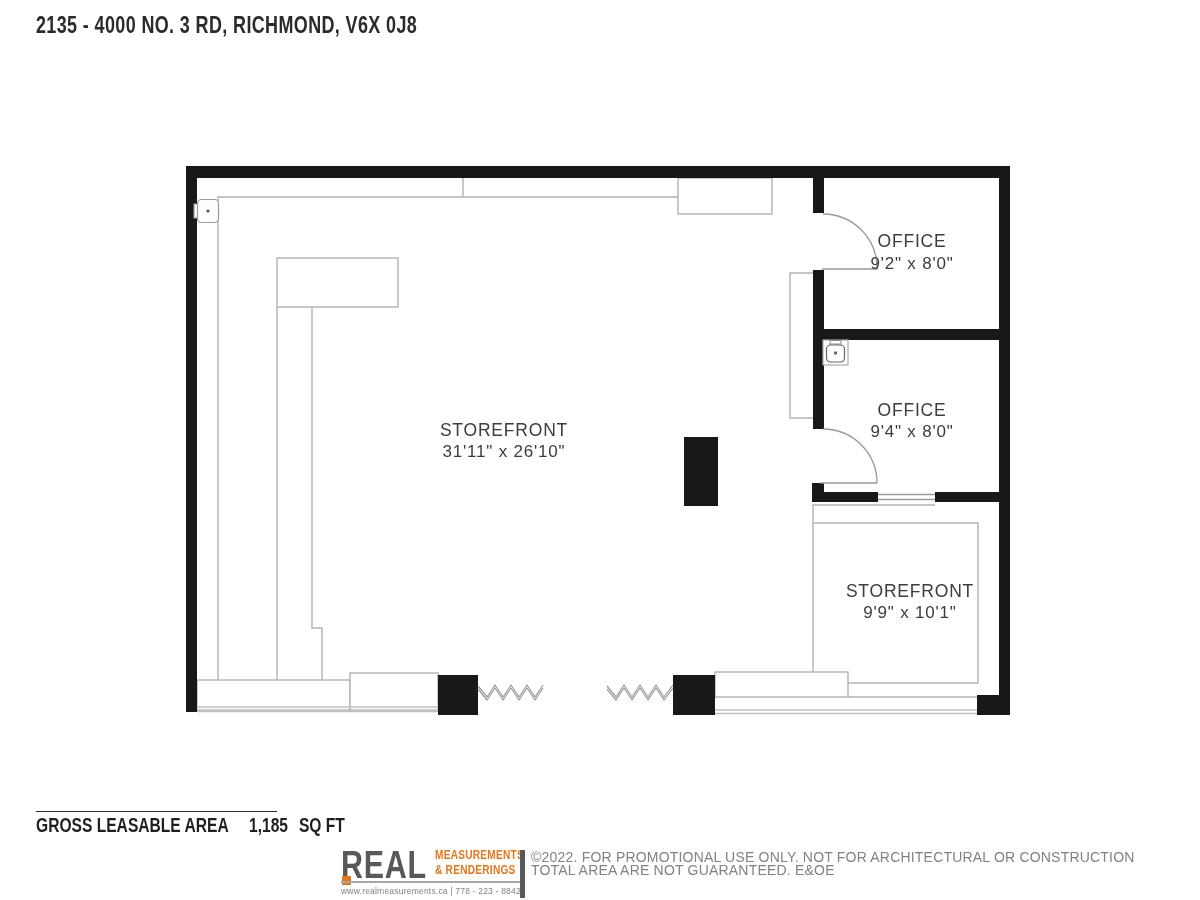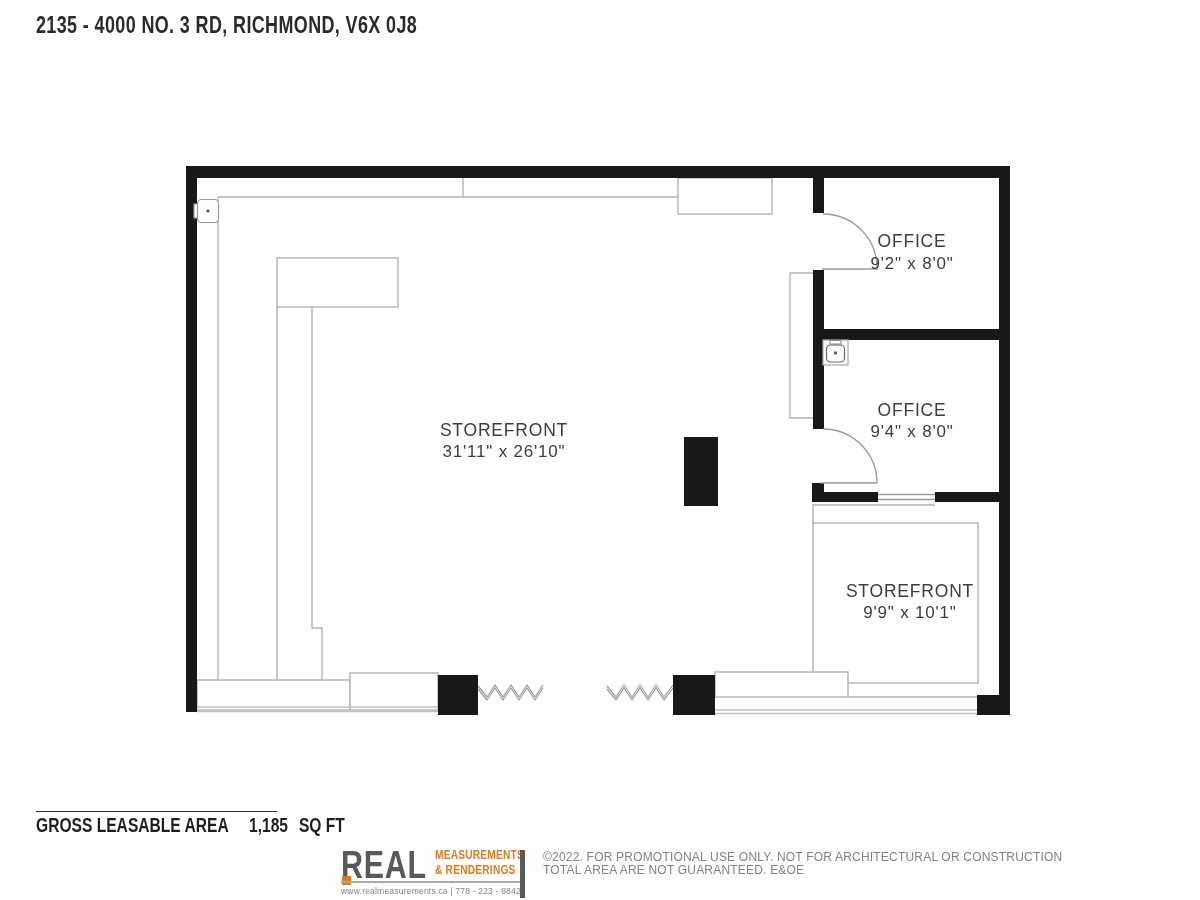--- a/index.html
+++ b/index.html
@@ -48,22 +48,22 @@
   }
   .brand-contact{
     position:absolute;left:6px;top:40px;
     font-size:9.5px;color:#808285;letter-spacing:0.2px;white-space:nowrap;
     transform:scaleX(0.9);transform-origin:left top;
   }
   .footer-divider{
     position:absolute;left:185px;top:5px;width:5px;height:48px;background:#58595B;
   }
   .disclaimer{
-    position:absolute;left:208px;top:6px;
-    font-size:12px;line-height:12.5px;color:#808285;letter-spacing:0.2px;white-space:nowrap;
+    position:absolute;left:196px;top:6px;
+    font-size:14px;line-height:12.5px;color:#808285;letter-spacing:0.2px;white-space:nowrap;
   }
 </style>
 </head>
 <body>
 
 <div class="page-title">2135 - 4000 NO. 3 RD, RICHMOND, V6X 0J8</div>
 
 <svg id="plan-svg" width="1200" height="900" viewBox="0 0 1200 900">
 
   <g stroke="#b3b3b3" stroke-width="1.4" fill="none">

